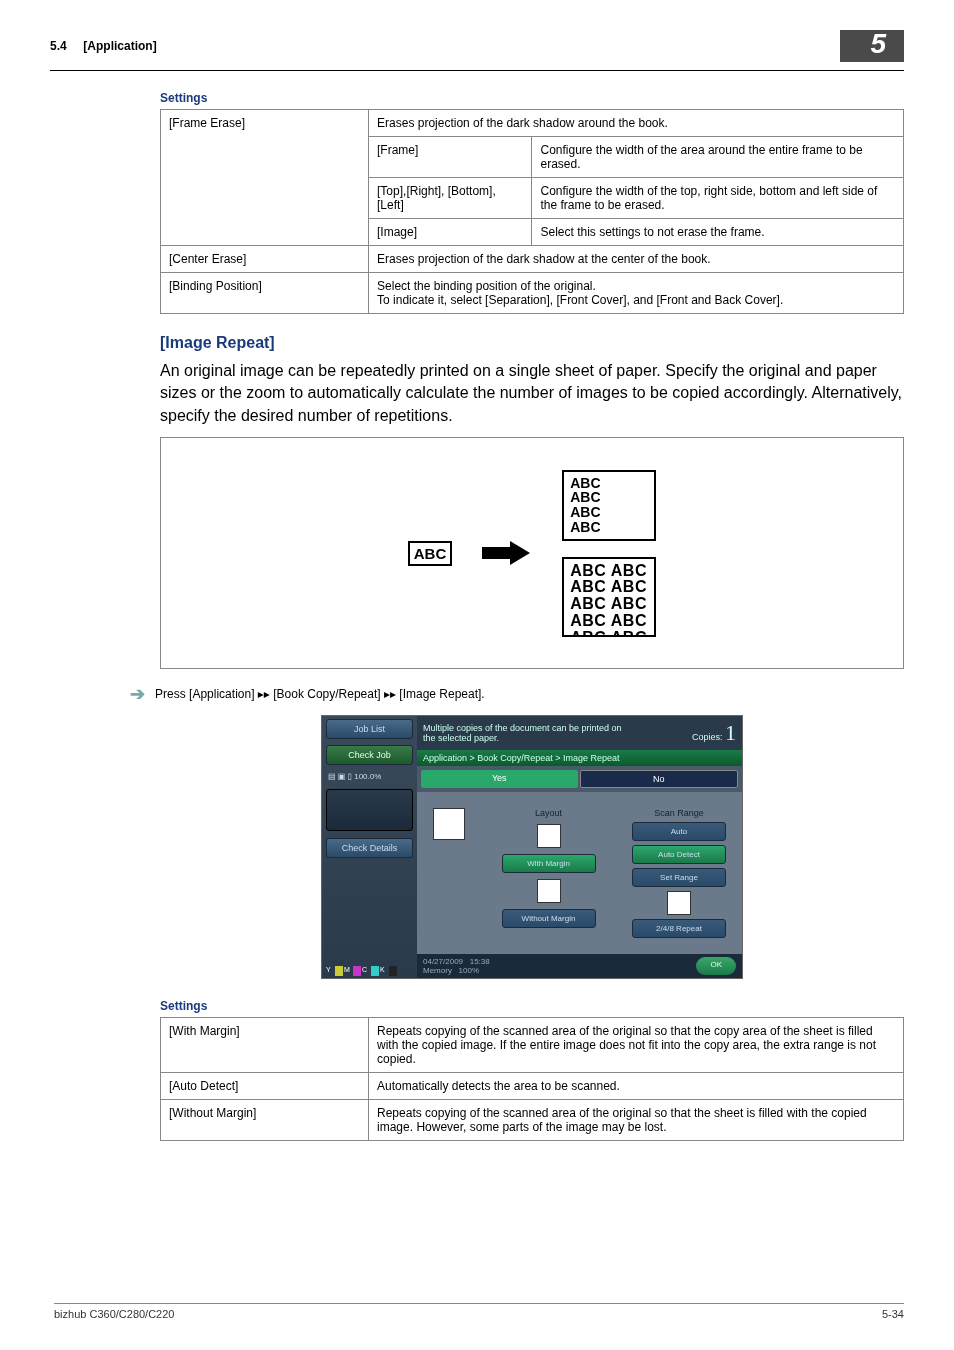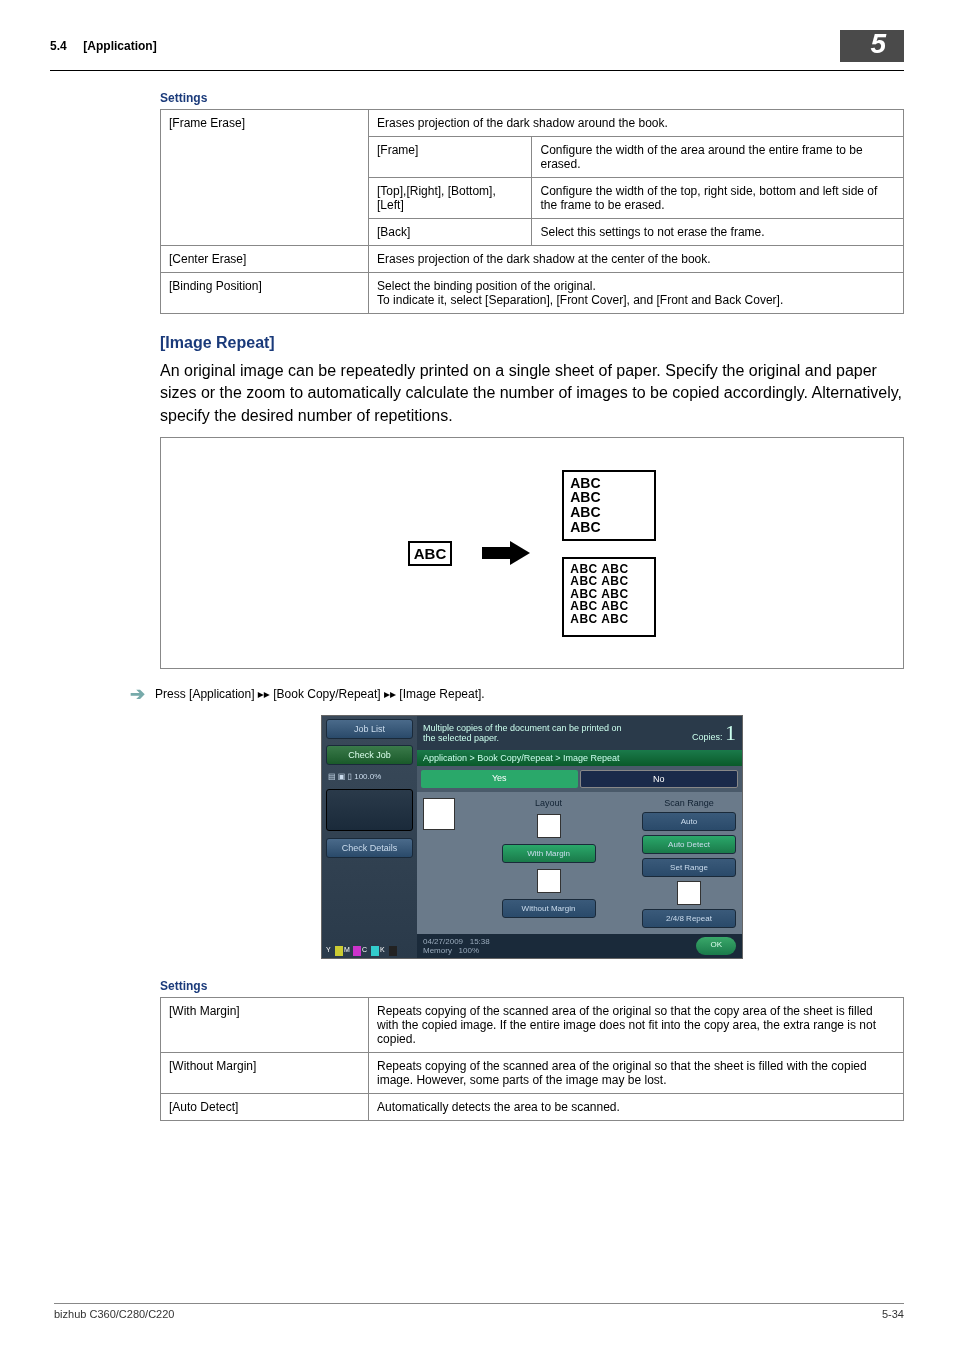--- a/index.html
+++ b/index.html
@@ -105,21 +105,21 @@
   .out-col { display:flex; flex-direction:column; gap:16px; }
   .out-box {
     border: 2px solid #000;
     padding: 4px 6px;
     font-weight: bold;
     font-family: Arial;
     width: 78px;
     overflow: hidden;
   }
   .out-box .l { font-size: 14px; line-height: 1.05; }
-  .out-box.small .l { font-size: 12px; line-height: 1.05; letter-spacing: 0.5px; }
+  .out-box.small .l { font-size: 16px; line-height: 1.05; letter-spacing: 0.5px; }
   .out-box.small { height: 68px; }
 
   .step-row {
     display: flex;
     align-items: center;
     gap: 10px;
     margin: 10px 0 10px -30px;
   }
   .step-arrow {
     color: #7aa;
@@ -169,21 +169,21 @@
     display:flex;
     justify-content:space-between;
     align-items:center;
     background:#2a3a4a;
   }
   .ui-crumb {
     background: linear-gradient(#1a7a4a,#0a5a2a);
     color:#cfe;
     padding:3px 6px;
   }
-  .ui-body { background:#6a7a8a; padding:6px; display:flex; gap:6px; flex:1; }
+  .ui-body { background:#6a7a8a; padding:16px; display:flex; gap:6px; flex:1; }
   .ui-col { flex:1; display:flex; flex-direction:column; gap:6px; align-items:center; }
   .ui-thumb {
     width:30px;height:30px;background:#fff;border:1px solid #333;
   }
   .ui-opt {
     background: linear-gradient(#3a5a7a,#2a4a6a);
     border:1px solid #1a2a3a;
     border-radius:3px;
     padding:4px 6px;
     width:80px;
@@ -252,21 +252,21 @@
     </tr>
     <tr>
       <td class="col2">[Frame]</td>
       <td>Configure the width of the area around the entire frame to be erased.</td>
     </tr>
     <tr>
       <td class="col2">[Top],[Right], [Bottom], [Left]</td>
       <td>Configure the width of the top, right side, bottom and left side of the frame to be erased.</td>
     </tr>
     <tr>
-      <td class="col2">[Back]</td>
+      <td class="col2">[Image]</td>
       <td>Select this settings to not erase the frame.</td>
     </tr>
     <tr>
       <td class="col1">[Center Erase]</td>
       <td colspan="2">Erases projection of the dark shadow at the center of the book.</td>
     </tr>
     <tr>
       <td class="col1">[Binding Position]</td>
       <td colspan="2" style="white-space:pre-line;">Select the binding position of the original.
 To indicate it, select [Separation], [Front Cover], and [Front and Back Cover].</td>
@@ -372,26 +372,26 @@
   </div>
 
   <div class="settings-title">Settings</div>
   <table class="data">
     <tbody>
         <tr>
       <td class="col1">[With Margin]</td>
       <td>Repeats copying of the scanned area of the original so that the copy area of the sheet is filled with the copied image. If the entire image does not fit into the copy area, the extra range is not copied.</td>
     </tr>
     <tr>
+      <td class="col1">[Auto Detect]</td>
+      <td>Automatically detects the area to be scanned.</td>
+    </tr>
+    <tr>
       <td class="col1">[Without Margin]</td>
       <td>Repeats copying of the scanned area of the original so that the sheet is filled with the copied image. However, some parts of the image may be lost.</td>
-    </tr>
-    <tr>
-      <td class="col1">[Auto Detect]</td>
-      <td>Automatically detects the area to be scanned.</td>
     </tr>
   </tbody>
     </table>
 
 </div>
 
 <div class="footer">
   <span>bizhub C360/C280/C220</span>
   <span>5-34</span>
 </div>

